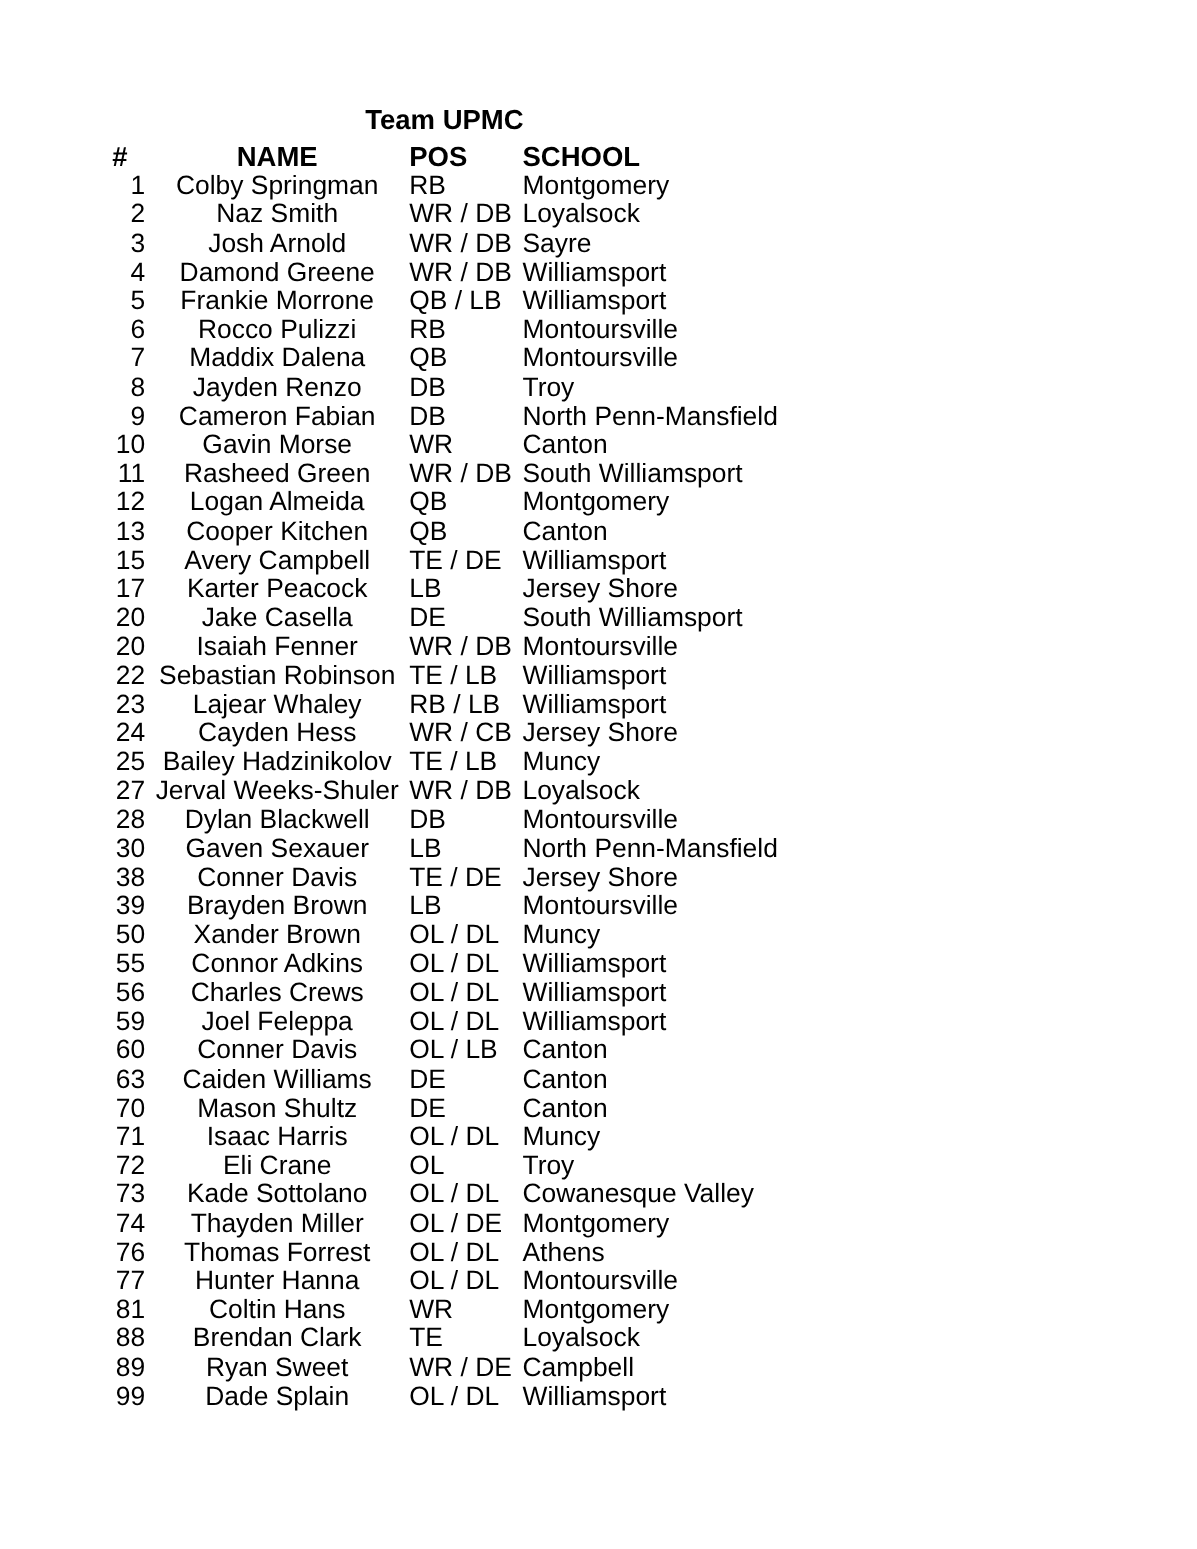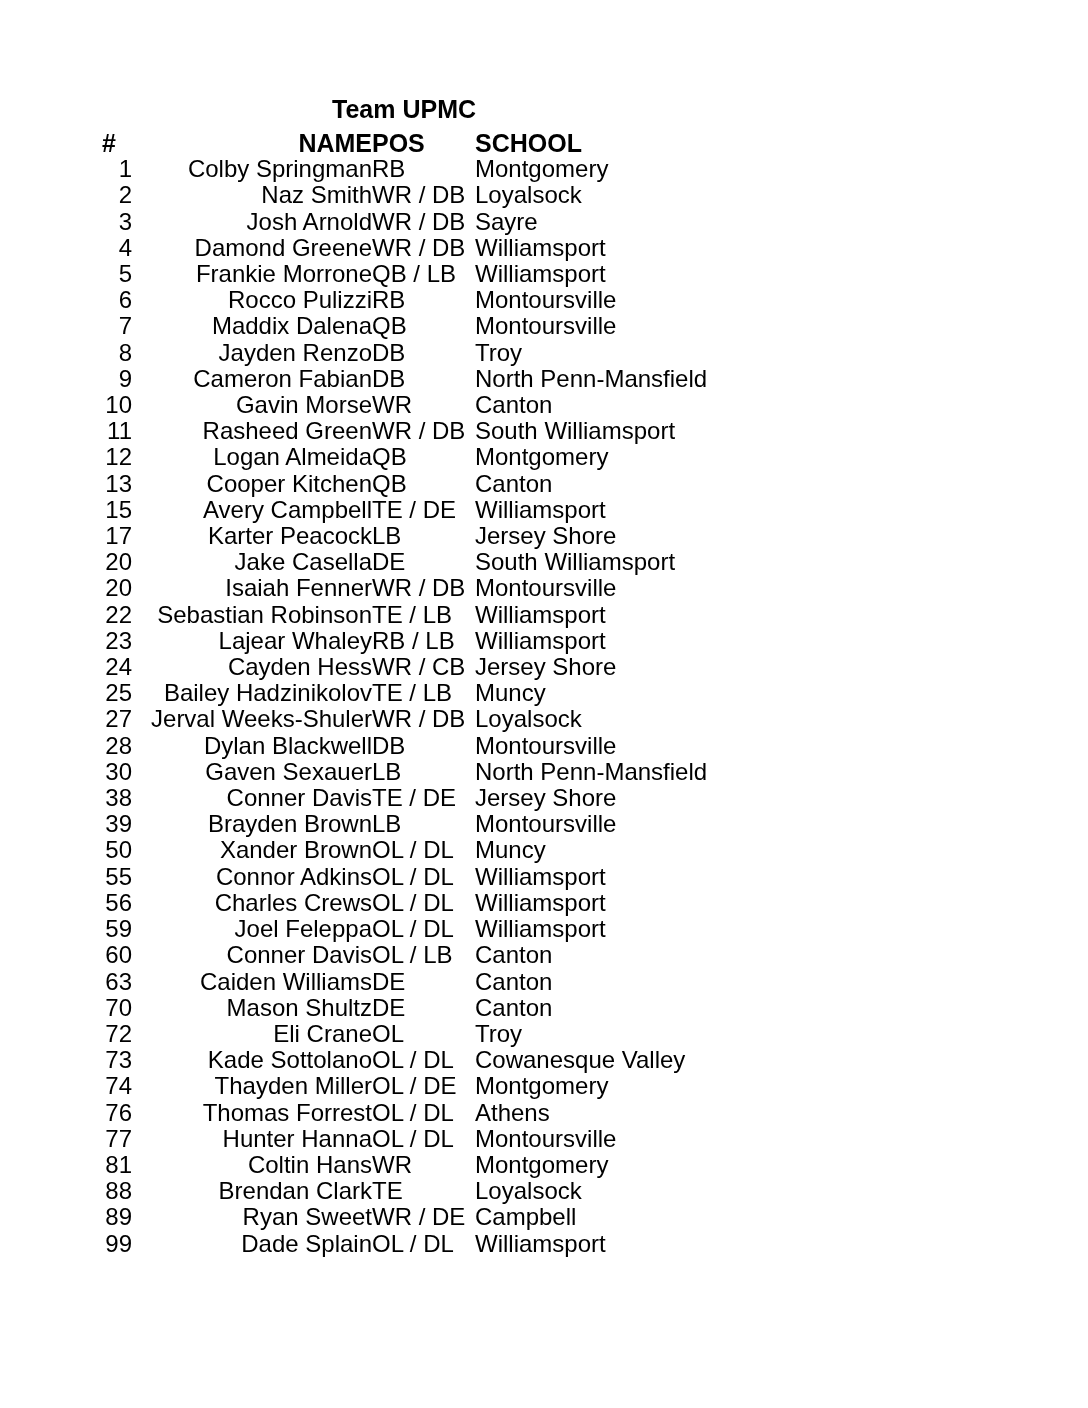--- a/index.html
+++ b/index.html
@@ -49,21 +49,21 @@
     vertical-align: top;
     white-space: nowrap;
   }
   th.col-num, td.col-num {
     width: 46px;
     text-align: right;
     padding-right: 12px;
   }
   th.col-name, td.col-name {
     width: 240px;
-    text-align: right;
+    text-align: center;
   }
   th.col-pos, td.col-pos {
     width: 103px;
     text-align: left;
   }
   th.col-school, td.col-school {
     text-align: left;
   }
   thead th {
     font-weight: bold;
@@ -286,20 +286,26 @@
             <td class="col-pos">DE</td>
             <td class="col-school">Canton</td>
           </tr>
           <tr>
             <td class="col-num">70</td>
             <td class="col-name">Mason Shultz</td>
             <td class="col-pos">DE</td>
             <td class="col-school">Canton</td>
           </tr>
           <tr>
+            <td class="col-num">71</td>
+            <td class="col-name">Isaac Harris</td>
+            <td class="col-pos">OL / DL</td>
+            <td class="col-school">Muncy</td>
+          </tr>
+          <tr>
             <td class="col-num">72</td>
             <td class="col-name">Eli Crane</td>
             <td class="col-pos">OL</td>
             <td class="col-school">Troy</td>
           </tr>
           <tr>
             <td class="col-num">73</td>
             <td class="col-name">Kade Sottolano</td>
             <td class="col-pos">OL / DL</td>
             <td class="col-school">Cowanesque Valley</td>

